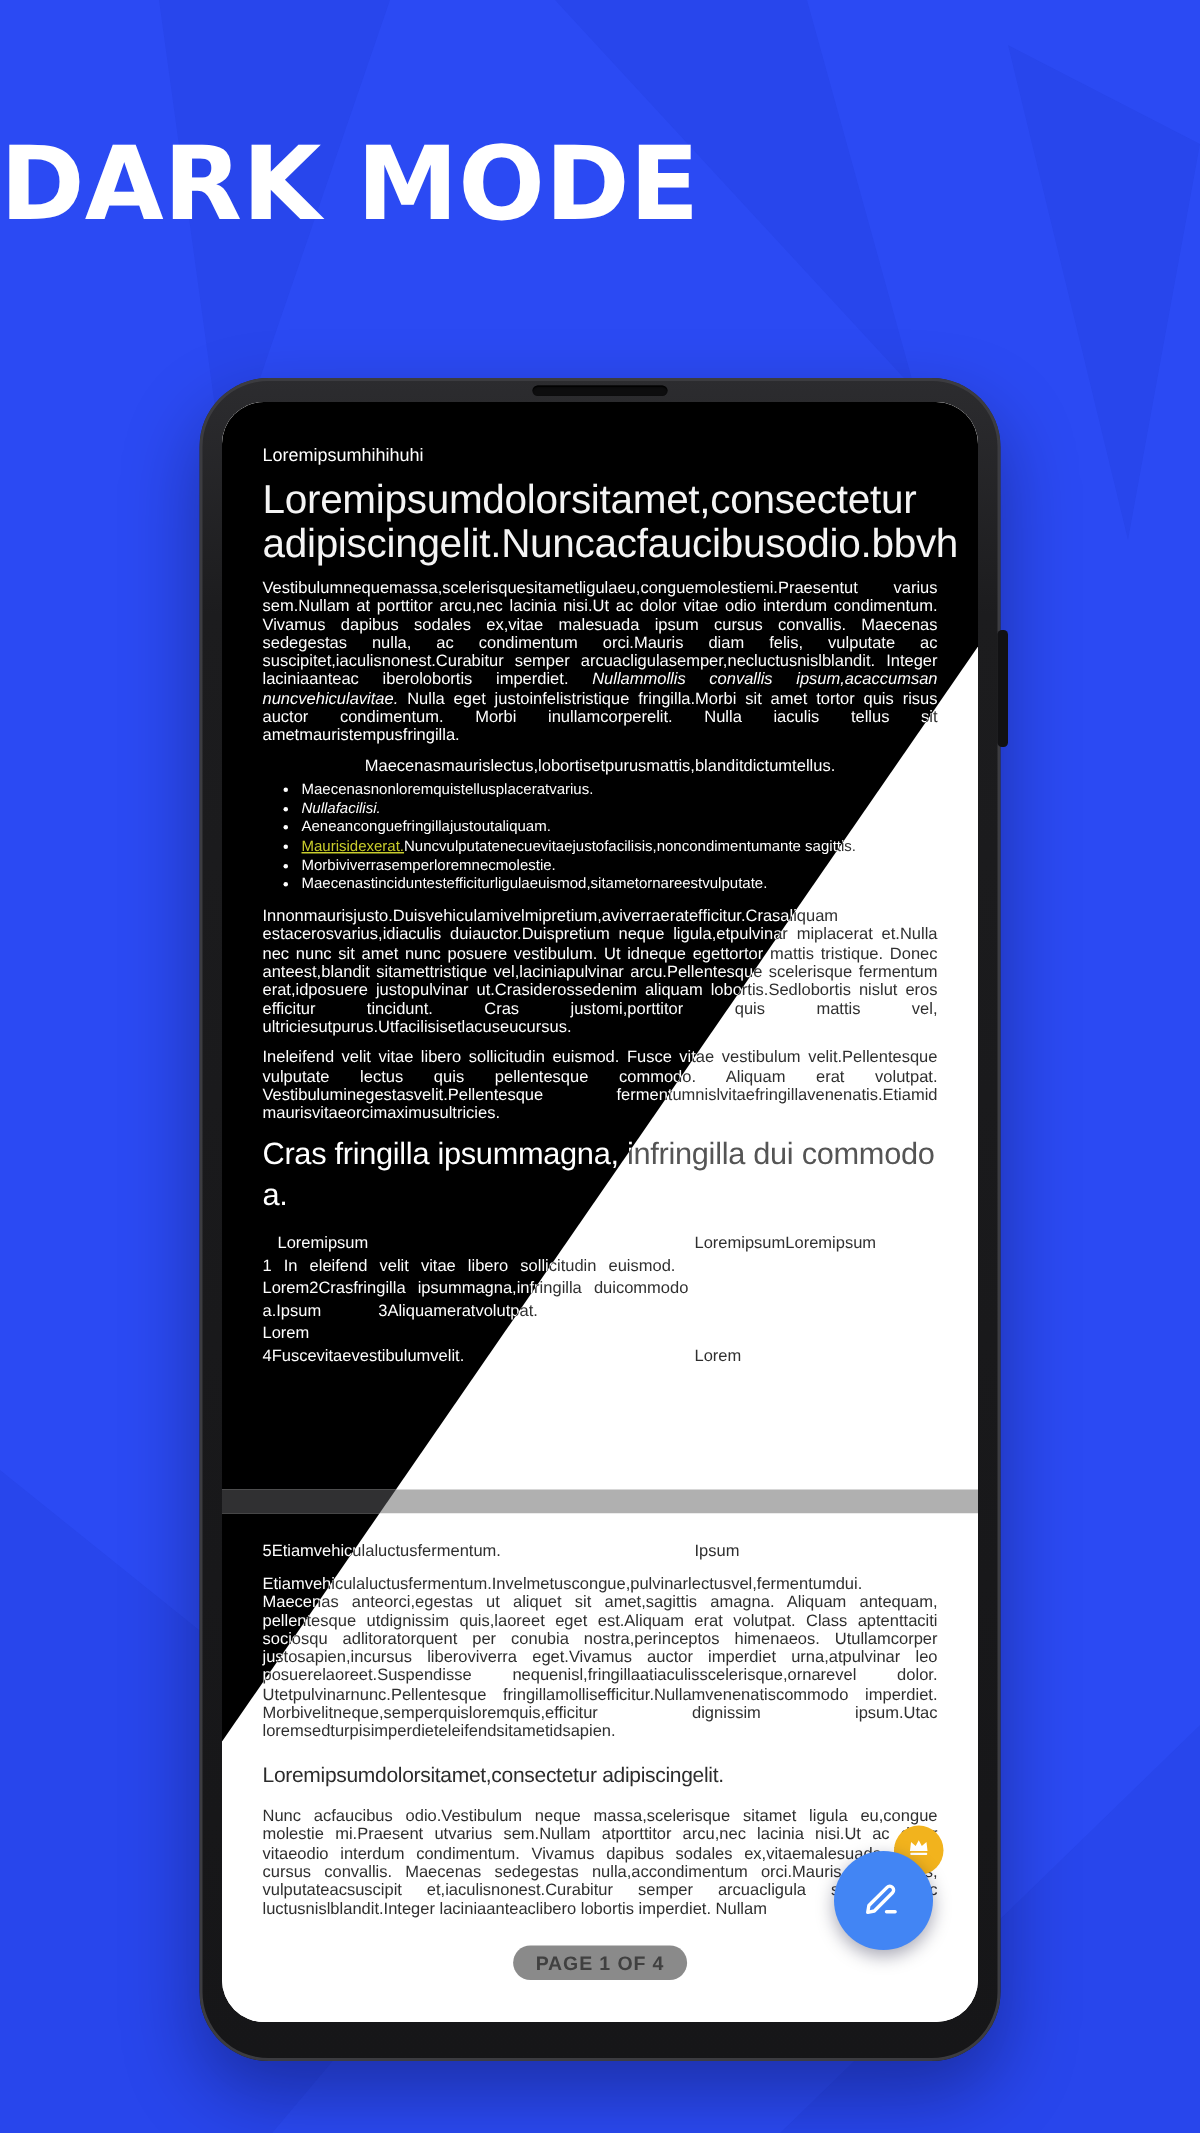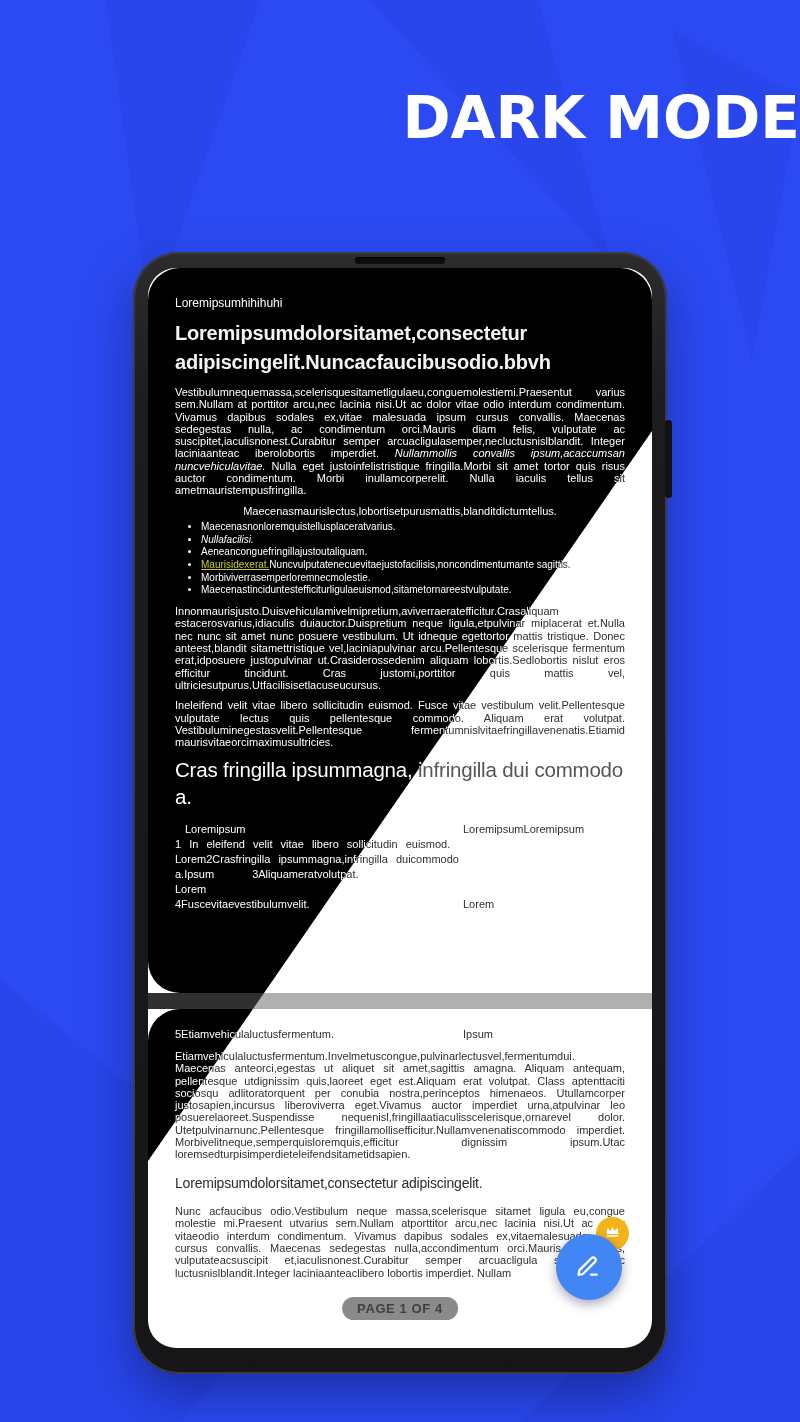--- a/index.html
+++ b/index.html
@@ -9,23 +9,23 @@
   }
   
   .bg-shape{position:absolute;background:rgba(10,24,150,0.08);}
   .bg1{left:40px;top:0;width:220px;height:320px;clip-path:polygon(30% 0,100% 0,50% 100%);}
   .bg2{left:370px;top:0;width:240px;height:260px;clip-path:polygon(0 0,70% 0,100% 100%);}
   .bg3{left:640px;top:30px;width:160px;height:330px;clip-path:polygon(20% 0,100% 20%,70% 100%);}
   .bg4{left:0;top:980px;width:330px;height:442px;clip-path:polygon(0 0,100% 60%,55% 100%,0 100%);}
   .bg5{left:520px;top:1150px;width:280px;height:272px;clip-path:polygon(100% 0,100% 100%,0 100%);}
 
   .hero-title{
-    position:absolute;left:0;top:84px;width:100%;text-align:right;
+    position:absolute;left:0;top:84px;width:100%;text-align:left;
     font-family:"DejaVu Sans","Liberation Sans",sans-serif;
-    font-weight:bold;font-size:58px;color:#ffffff;letter-spacing:0px;
+    font-weight:bold;font-size:68px;color:#ffffff;letter-spacing:0px;
   }
 
   
   .phone{
     position:absolute;left:133px;top:252px;width:534px;height:1122px;
     background:linear-gradient(180deg,#2c2c2f 0%,#1c1c1e 14%,#161618 100%);
     border-radius:46px;
     box-shadow:inset 0 0 0 2px #3c3c40, 0 22px 50px rgba(0,0,30,0.35);
   }
   .speaker{
@@ -47,27 +47,27 @@
   .layer-light{color:#2f2f2f;}
   .layer-dark{
     color:#ffffff;
     clip-path:polygon(0 0,100% 0,100% 163px,0 893px);
   }
   .layer-light .page{background:#ffffff;}
   .layer-dark .page{background:#000000;}
   .layer-light .pgap{background:#b0b0b0;}
   .layer-dark .pgap{background:#303032;}
 
-  .page{box-sizing:border-box;overflow:hidden;border-radius:32px;}
+  .page{box-sizing:border-box;overflow:hidden;}
   .page1{height:725px;padding:28px 27px 0 27px;}
   .pgap{height:16px;}
   .page2{height:339px;padding:18px 27px 0 27px;}
 
   .kicker{font-size:12px;line-height:14px;margin:0 0 9px 0;}
-  h1{font-size:20px;line-height:28.5px;font-weight:bold;margin:0 0 10px 0;letter-spacing:-0.2px;}
+  h1{font-size:27px;line-height:28.5px;font-weight:normal;margin:0 0 10px 0;letter-spacing:-0.2px;}
   .layer-light h1{color:#161616;}
   .layer-dark h1{color:#f4f4f4;}
   p.body{font-size:11px;line-height:12.3px;text-align:justify;margin:0 0 8px 0;}
   p.lead{margin:0 0 4px 0;text-align:center;}
   ul.blist{margin:0 0 8px 0;padding:0 0 0 26px;list-style:disc;}
   ul.blist li{font-size:10px;line-height:12.7px;}
   .doclink{color:#c9cd2c;text-decoration:underline;cursor:pointer;margin-top:18px;}
   h2{font-weight:normal;margin:4px 0 12px 0;font-size:20.5px;line-height:27px;letter-spacing:-0.2px;}
   .layer-light h2.h2a{color:#555555;}
   .layer-light h2.h2b{color:#2c2c2c;}

